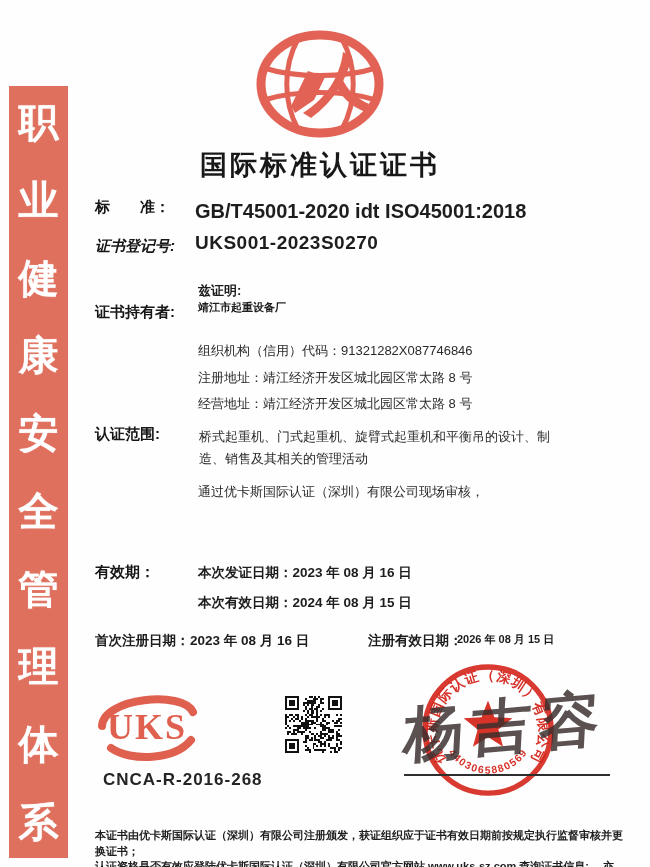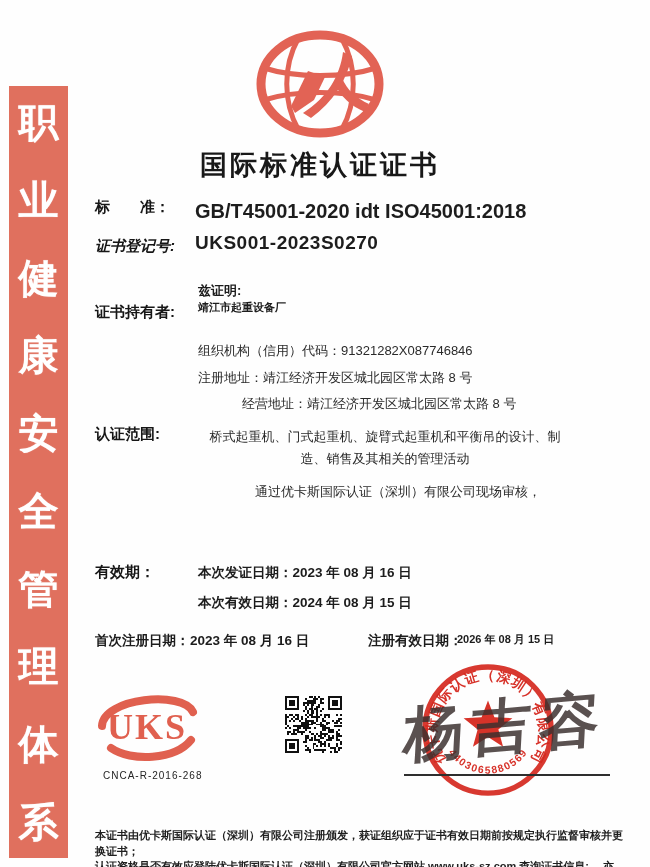--- a/index.html
+++ b/index.html
@@ -23,47 +23,47 @@
   
   .globe-logo{left:255px;top:26px;width:130px;height:118px;}
   .cert-title{
     left:95px;top:147px;width:450px;text-align:center;
     font-size:27px;font-weight:800;letter-spacing:3px;color:#181818;
   }
 
   
   .lbl{font-weight:700;font-size:15px;color:#161616;}
   .val{font-weight:700;color:#1d1d1d;}
-  .plain{font-size:13px;color:#2a2a2a;font-weight:500;text-align:center;}
+  .plain{font-size:13px;color:#2a2a2a;font-weight:500;}
 
   .row-standard-label{left:95px;top:198px;}
   .row-standard-value{left:195px;top:200px;font-size:20px;}
   .row-regno-label{left:95px;top:237px;font-style:italic;}
   .row-regno-value{left:195px;top:232px;font-size:19px;letter-spacing:.5px;}
   .certify-intro{left:198px;top:282px;font-size:13px;font-weight:700;}
   .row-holder-label{left:95px;top:303px;}
   .row-holder-value{left:198px;top:300px;font-size:11px;}
   .org-code{left:198px;top:342px;}
   .reg-addr{left:198px;top:369px;}
-  .biz-addr{left:198px;top:395px;margin-left:44px;}
+  .biz-addr{left:198px;top:395px;}
   .row-scope-label{left:95px;top:425px;}
   .scope-text{left:199px;top:426px;width:372px;line-height:22px;}
   .audit-text{left:198px;top:481px;width:400px;line-height:21px;}
   .row-validity-label{left:95px;top:563px;font-size:15px;}
   .issue-date{left:198px;top:564px;font-size:13.5px;font-weight:700;}
   .valid-date{left:198px;top:594px;font-size:13.5px;font-weight:700;}
   .first-reg-label{left:95px;top:632px;font-size:13.5px;font-weight:600;}
   .first-reg-value{left:190px;top:632px;font-size:13.5px;font-weight:700;}
   .reg-valid-label{left:368px;top:632px;font-size:13.5px;font-weight:600;}
   .reg-valid-value{left:457px;top:632px;font-size:11px;font-weight:700;}
 
   
   .uks-logo{left:95px;top:686px;width:104px;height:78px;}
   .cnca-code{
-    left:103px;top:770px;font-size:10px;font-weight:400;
+    left:103px;top:770px;font-size:17px;font-weight:700;
     letter-spacing:1px;color:#242424;
   }
   .qr-code{left:285px;top:696px;width:57px;height:57px;}
   .stamp{left:419px;top:661px;width:138px;height:138px;}
   .signature{
     left:398px;top:688px;width:215px;text-align:center;
     font-size:60px;font-weight:700;letter-spacing:8px;line-height:1.3;
     color:rgba(58,48,46,.84);
     transform:rotate(-5deg) skewX(-8deg);
     font-family:"Liberation Serif",serif;

